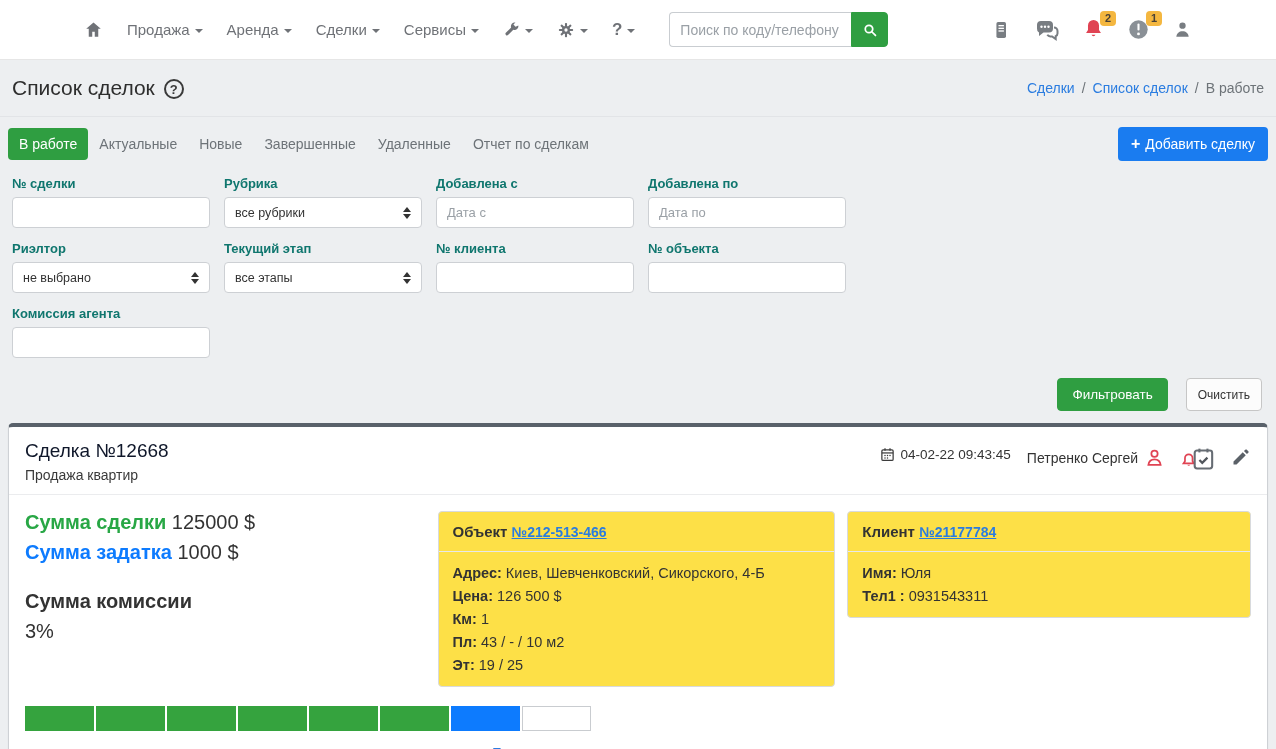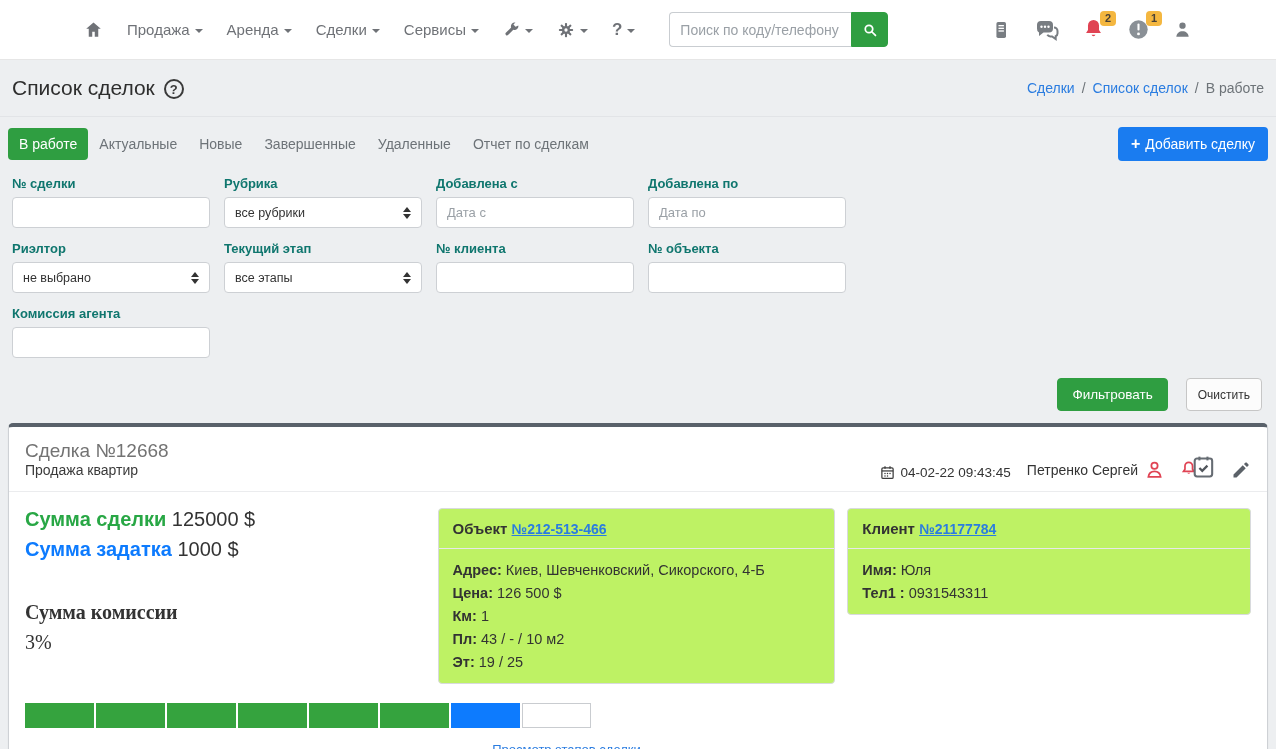--- a/index.html
+++ b/index.html
@@ -65,36 +65,36 @@
   .filter-actions { display:flex; justify-content:flex-end; gap:18px; margin:20px 6px 12px 0; }
   .btn-filter { background:#2f9e41; color:#fff; border:1px solid #2f9e41; border-radius:4px;
     font-size:13.5px; padding:8px 14px; cursor:pointer; font-family:"Liberation Sans","DejaVu Sans",sans-serif; }
   .btn-clear { background:#fcfcfc; color:#333; border:1px solid #c6c6c6; border-radius:4px;
     font-size:12px; padding:8px 11px; cursor:pointer; font-family:"Liberation Sans","DejaVu Sans",sans-serif; }
   
   .deal-card { background:#fff; border:1px solid #ced1d5; border-top:4px solid #59616a;
     border-radius:5px; box-shadow:0 1px 2px rgba(0,0,0,.05); padding-bottom:14px; }
   .deal-header { display:flex; justify-content:space-between; align-items:flex-start;
     padding:13px 16px 11px 16px; border-bottom:1px solid #ebecee; }
-  .deal-title { font-size:19px; color:#737373; }
+  .deal-title { font-size:19px; color:#0f172a; margin-bottom:5px; }
   .deal-category { font-size:14px; color:#3a3a3a; }
-  .deal-meta { display:flex; align-items:flex-end; gap:16px; margin-top:15px; }
+  .deal-meta { display:flex; align-items:flex-start; gap:16px; margin-top:7px; }
   .meta-date { display:inline-flex; align-items:center; gap:6px; font-size:13.5px; color:#333; }
   .meta-realtor { display:inline-flex; align-items:center; gap:6px; font-size:14px; color:#333; }
   .icon-btn { display:inline-flex; cursor:pointer; }
   
   .deal-body { display:flex; align-items:flex-start; padding:16px 16px 0 16px; }
   .deal-sums { width:419px; font-size:20px; }
   .sum-row { margin-bottom:7px; }
   .sum-label { font-weight:bold; }
   .sum-label.green { color:#28a745; }
   .sum-label.blue { color:#0d7bfe; }
-  .commission { margin-top:40px;font-family:Liberation Serif, serif; }
+  .commission { margin-top:26px; }
   .commission .c-label { font-weight:bold; margin-bottom:7px; }
-  .info-box { border:1px solid #d8dadd; border-radius:4px; background:#bef264; }
+  .info-box { border:1px solid #d8dadd; border-radius:4px; background:#fde047; }
   .object-box { width:404px; margin-right:12px; }
   .client-box { width:410px; }
   .box-header { padding:11px 14px; border-bottom:1px solid #e7e8ea; font-size:15px; }
   .box-header .b-title { font-weight:bold; }
   .num-link { color:#2a7ce0; font-weight:bold; font-size:14px; text-decoration:underline; cursor:pointer; }
   .box-body { padding:13px 14px; font-size:14.5px; }
   .info-row { margin-bottom:7px; }
   .info-row:last-child { margin-bottom:0; }
   .info-row .i-label { font-weight:bold; }
   

